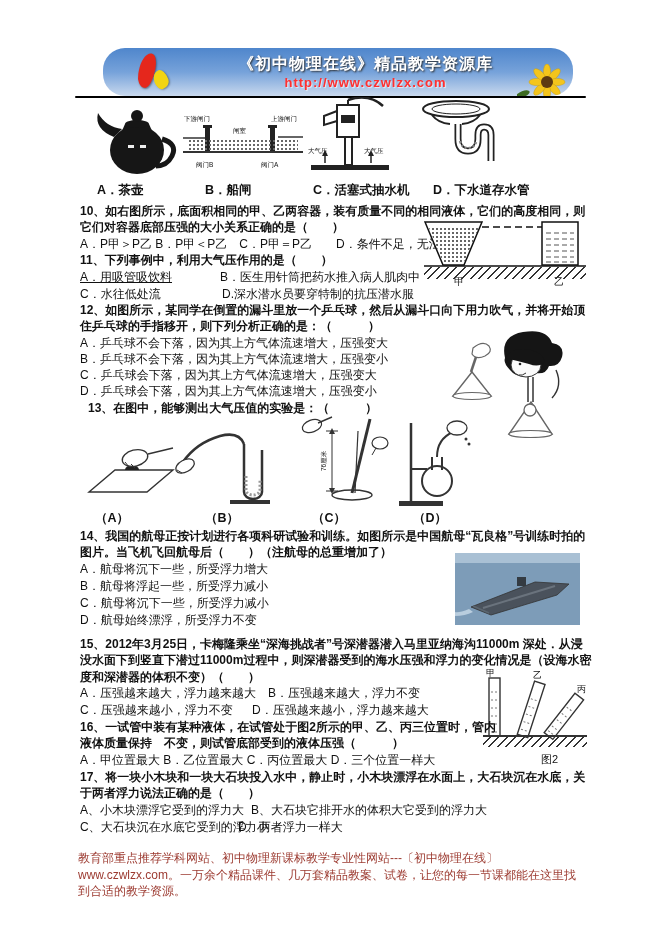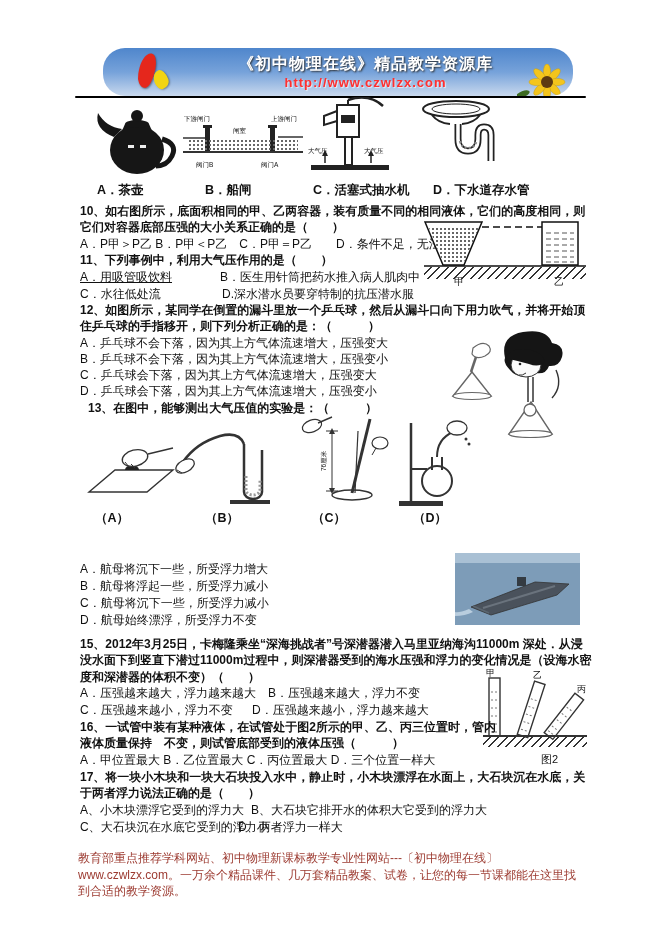--- a/index.html
+++ b/index.html
@@ -220,20 +220,21 @@
       <circle cx="69" cy="22" r="1.5" fill="#333"></circle>
       <circle cx="72" cy="27" r="1.5" fill="#333"></circle>
     </svg>
   </div>
 
   <div class="abs cap" style="left:95px;top:510px;">（A）</div>
   <div class="abs cap" style="left:205px;top:510px;">（B）</div>
   <div class="abs cap" style="left:312px;top:510px;">（C）</div>
   <div class="abs cap" style="left:413px;top:510px;">（D）</div>
 
+  <div class="abs stem" style="left:80px;top:528px;width:512px;">14、我国的航母正按计划进行各项科研试验和训练。如图所示是中国航母“瓦良格”号训练时拍的图片。当飞机飞回航母后（　　）（注航母的总重增加了）</div>
   <div class="abs opt" style="left:80px;top:561px;">A．航母将沉下一些，所受浮力增大</div>
   <div class="abs opt" style="left:80px;top:578px;">B．航母将浮起一些，所受浮力减小</div>
   <div class="abs opt" style="left:80px;top:595px;">C．航母将沉下一些，所受浮力减小</div>
   <div class="abs opt" style="left:80px;top:612px;">D．航母始终漂浮，所受浮力不变</div>
 
   <div class="abs" style="left:455px;top:553px;width:125px;height:72px;">
     <svg width="125" height="72" viewBox="0 0 125 72">
       <rect width="125" height="72" fill="#7d9cb8"></rect>
       <rect width="125" height="10" fill="#a9c0d4"></rect>
       <path d="M14 56 q-10 4 -14 3 l0 4 q10 0 18 -4 z" fill="#b9cdde"></path>

